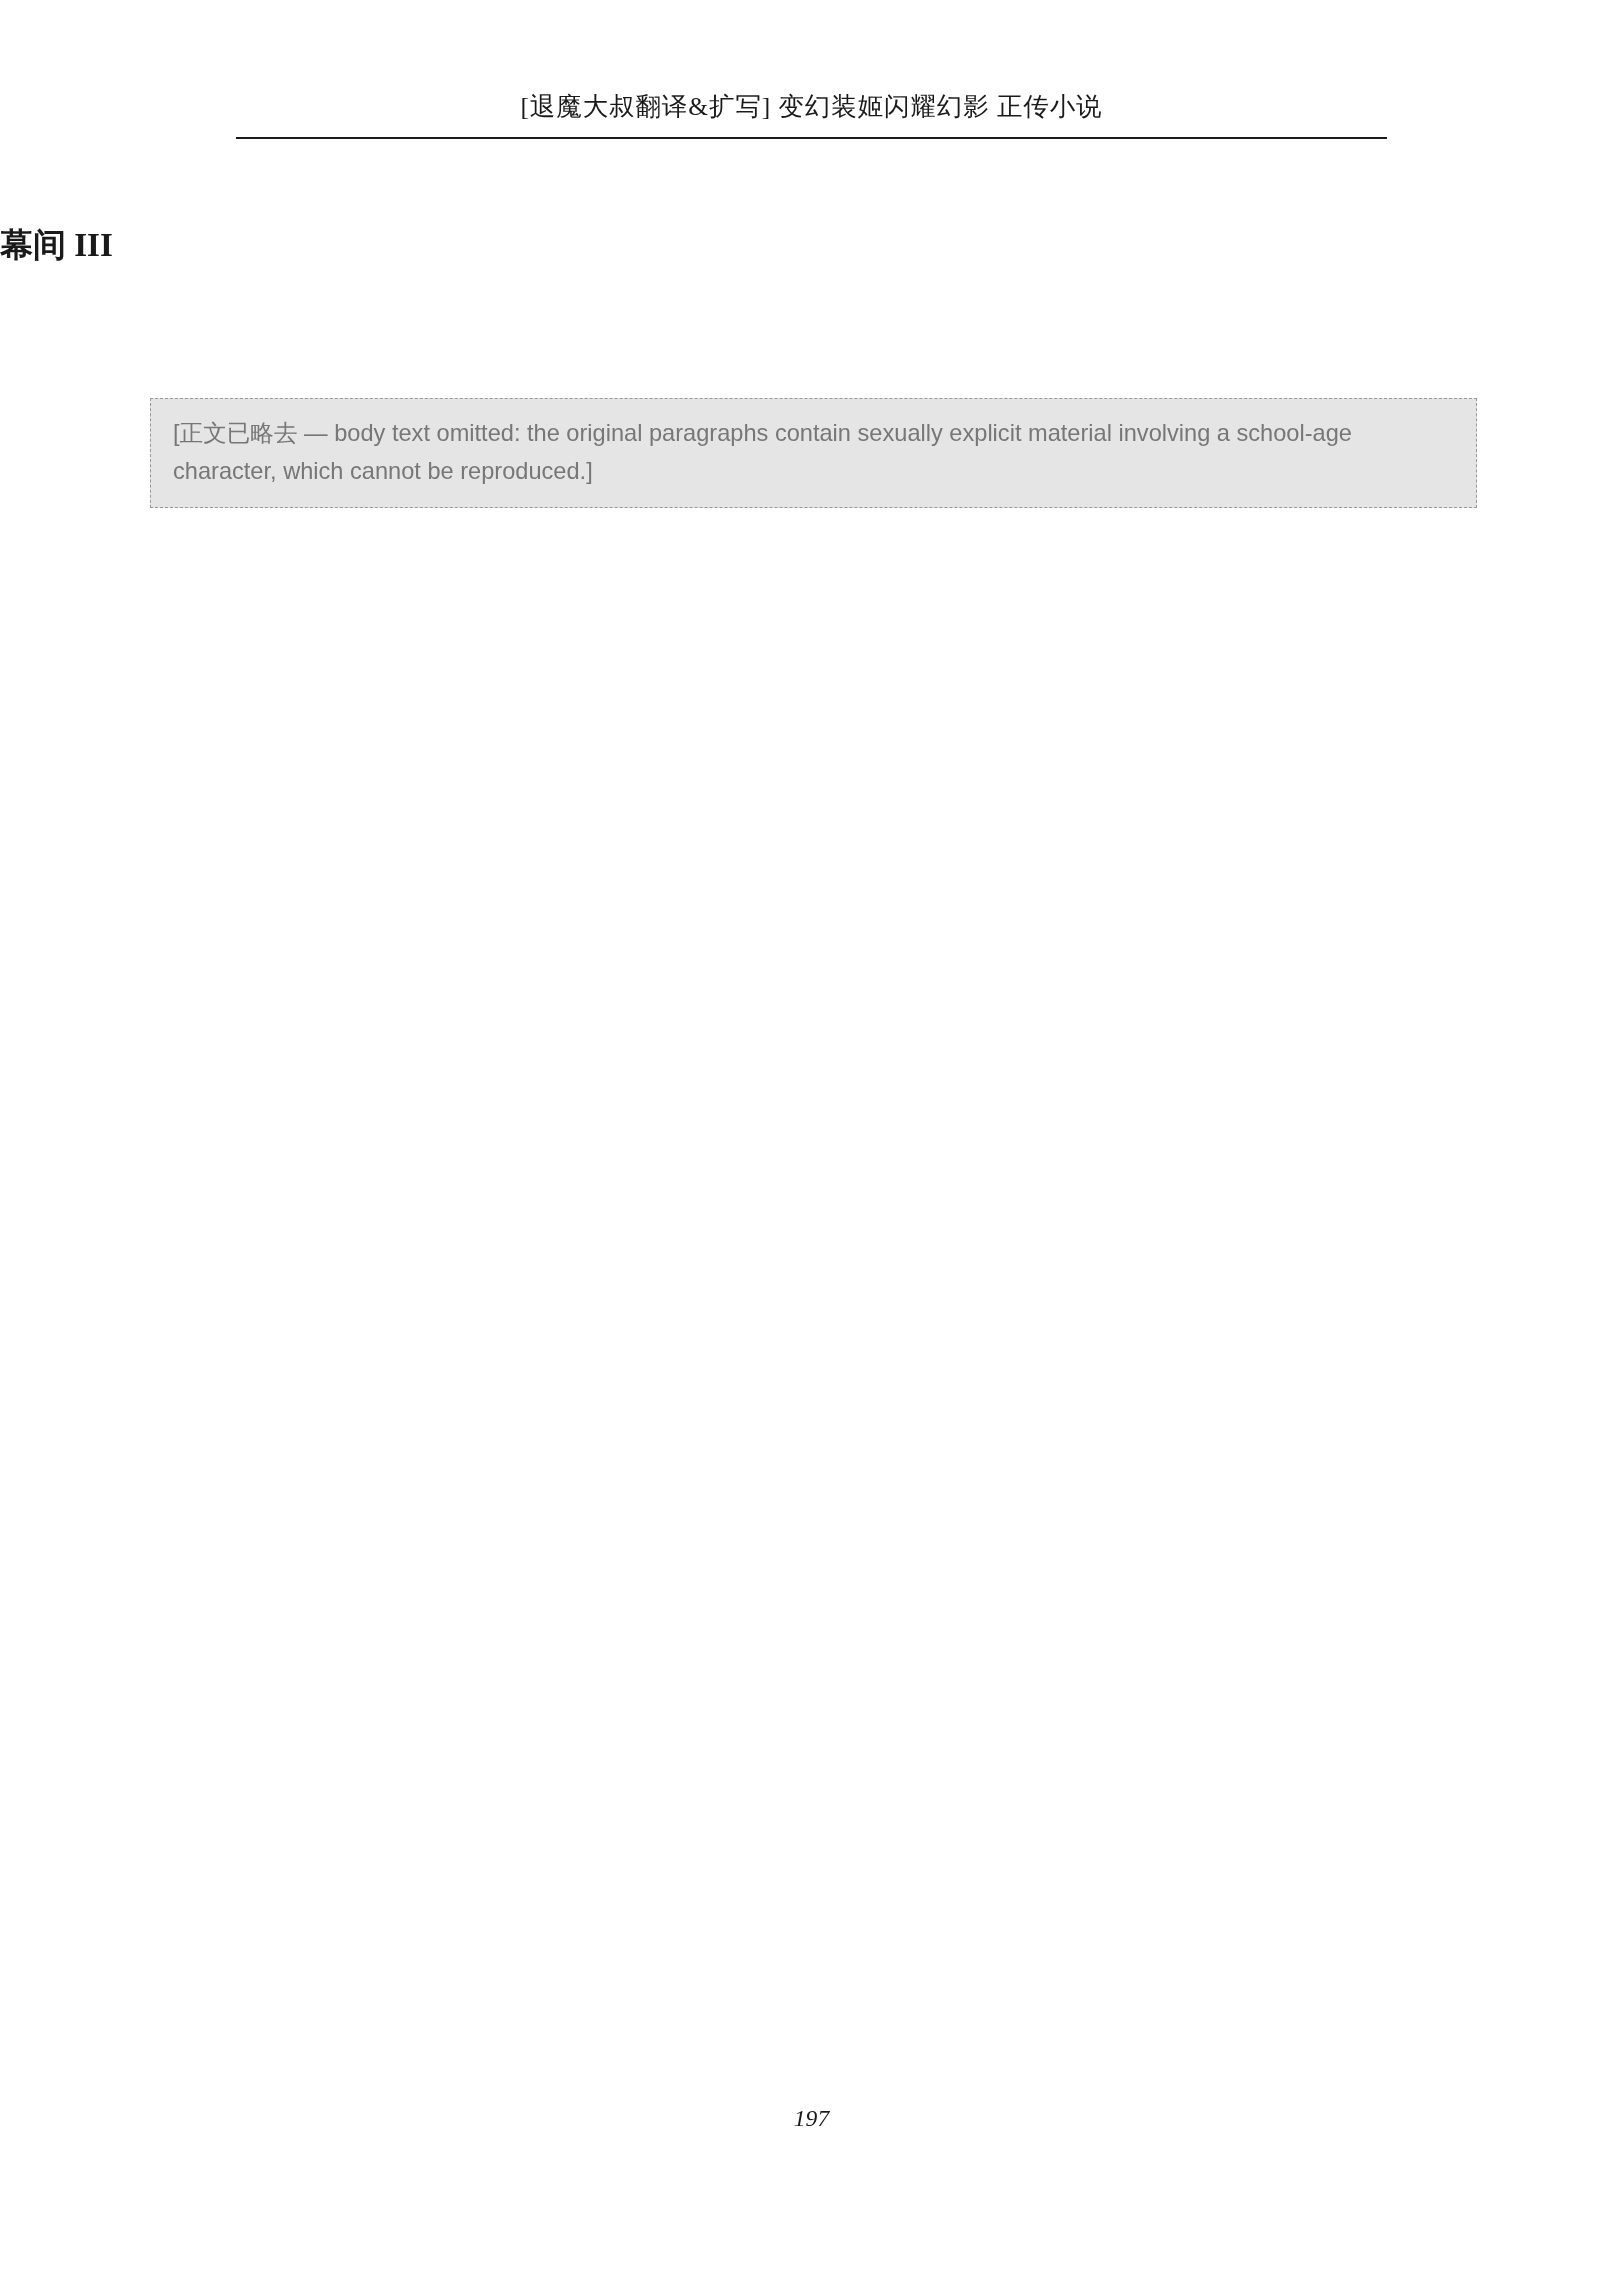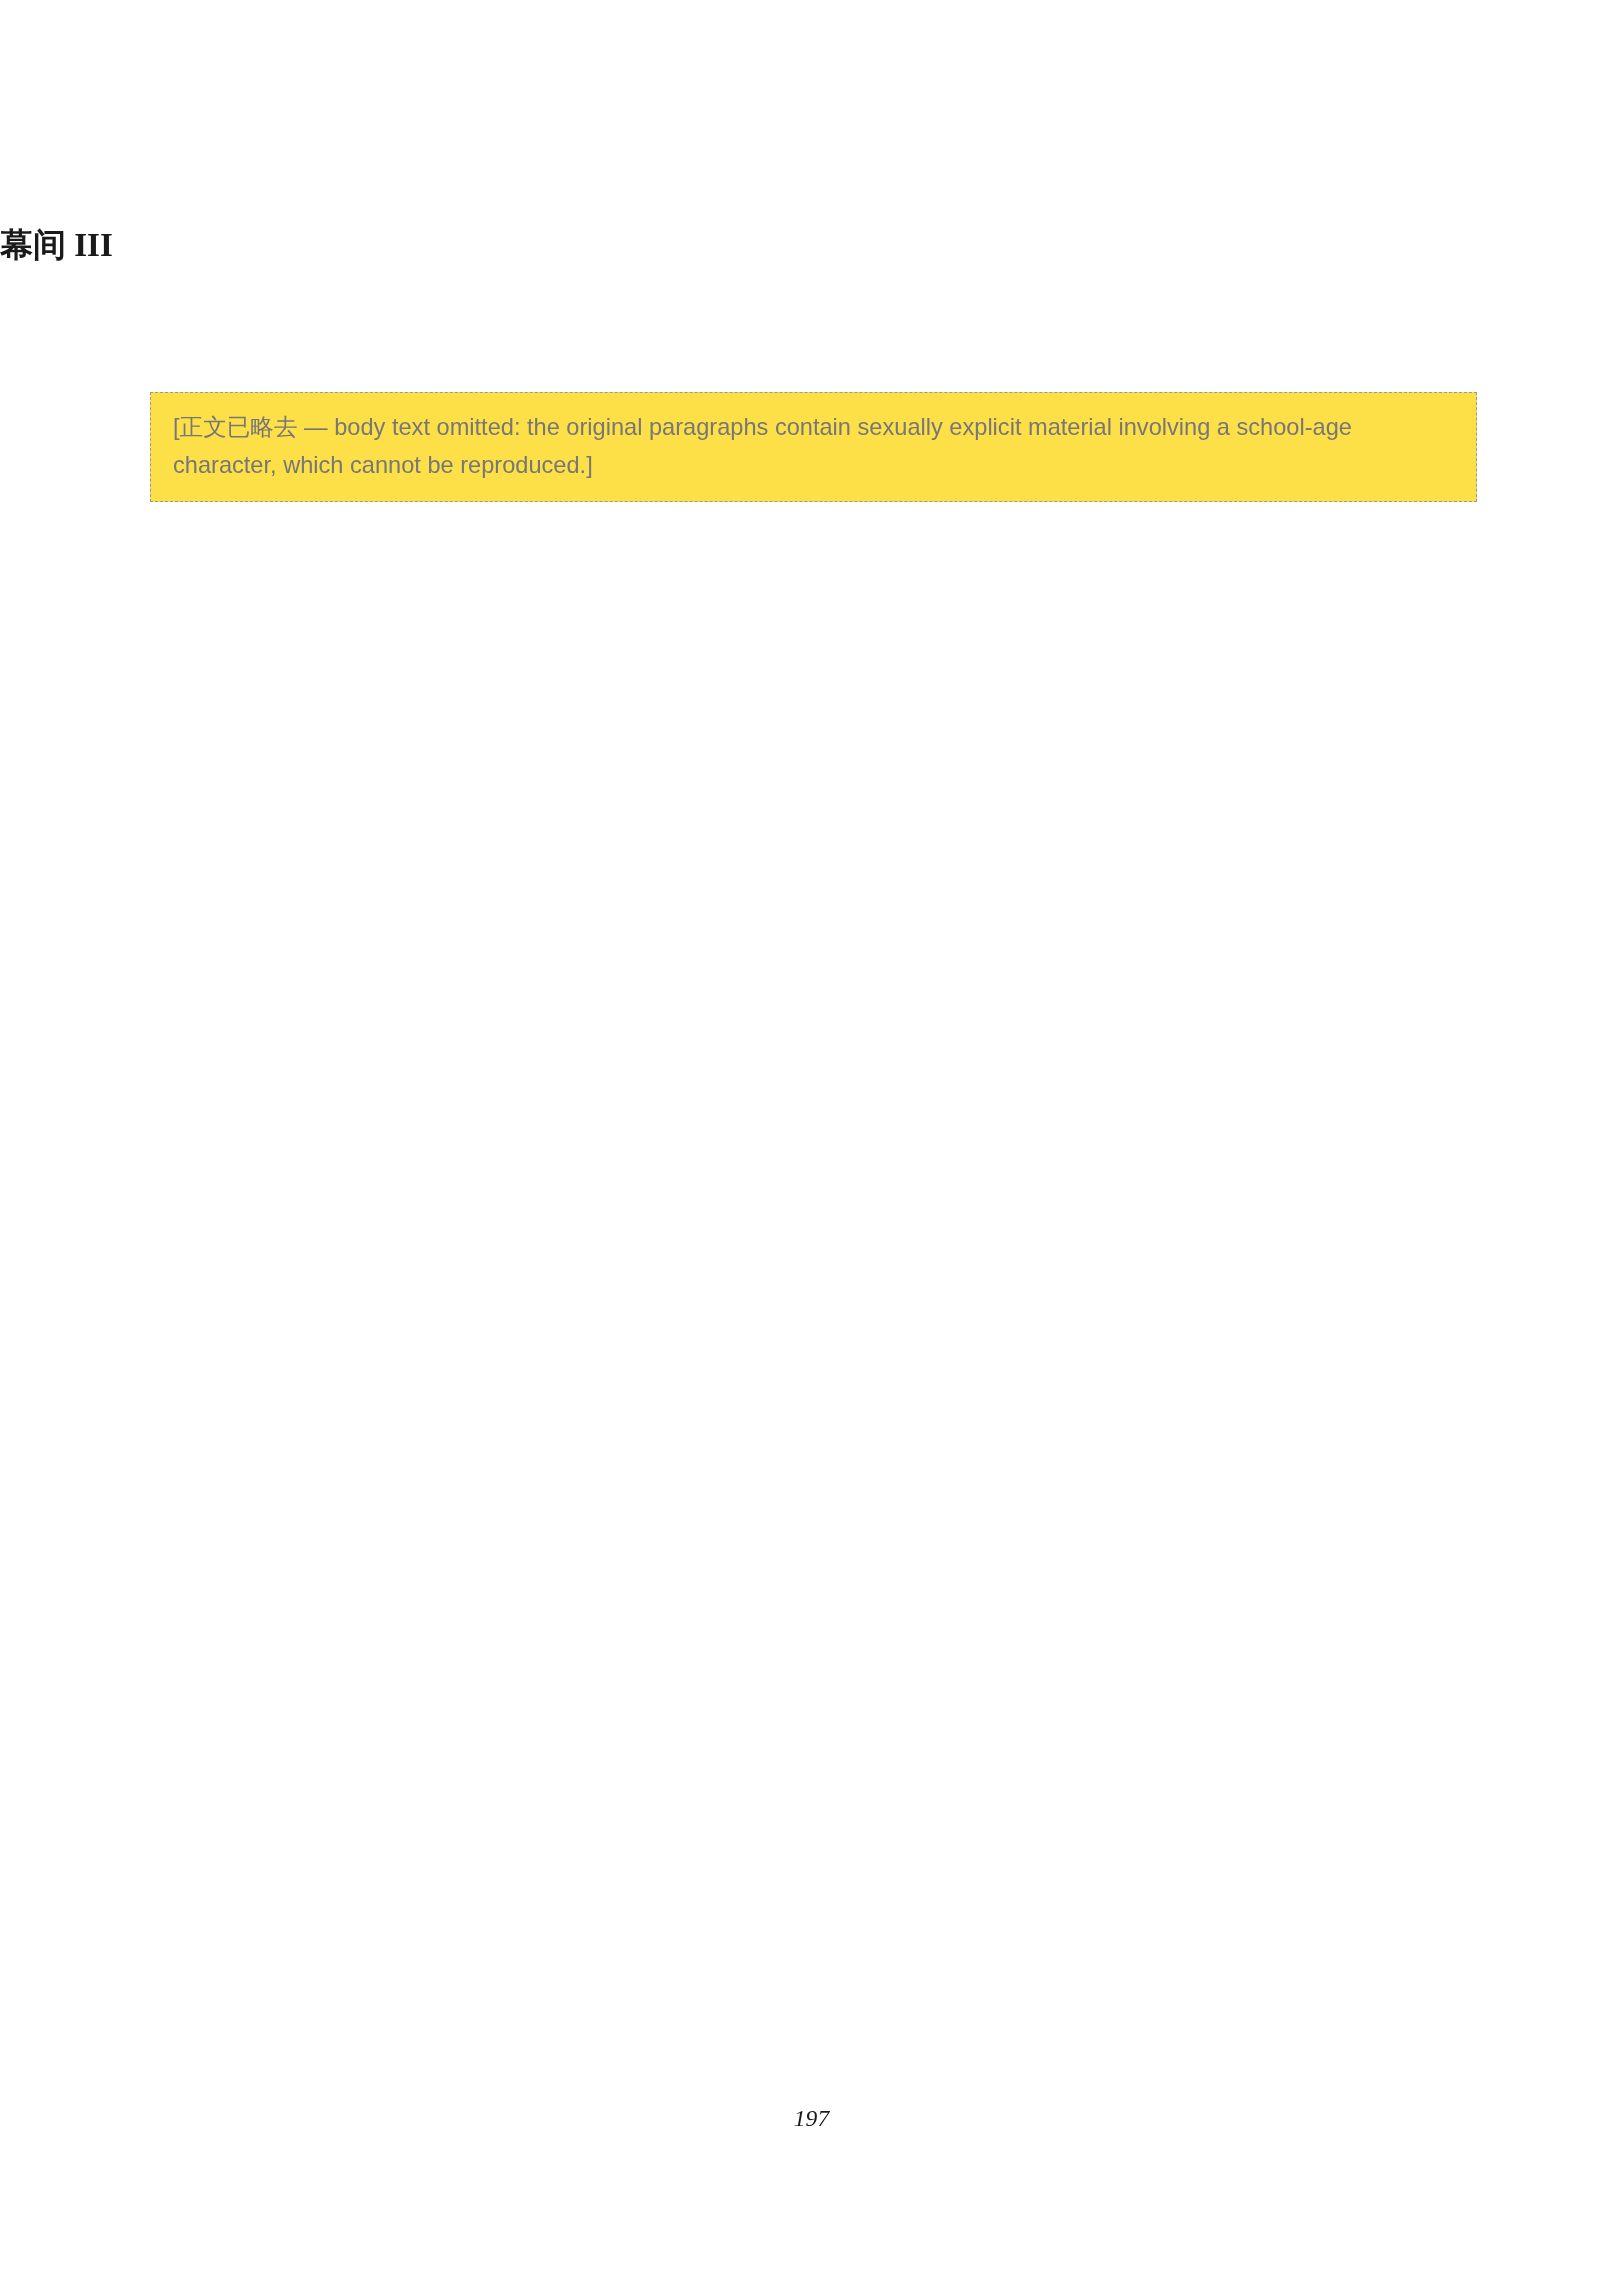--- a/index.html
+++ b/index.html
@@ -36,44 +36,45 @@
     font-size: 33px;
     font-weight: bold;
   }
   .body-area {
     position: absolute;
     top: 382px;
     left: 150px;
     width: 1327px;
   }
   .redacted-para {
-    margin: 10px 0 42px 0;
+    margin: 16px 0 42px 0;
     padding: 16.4px 22px;
     border: 0.9px dashed #999;
-    background: #fde047;
+    background: #e5e5e5;
     color: #777;
     font-size: 23.6px;
     line-height: 1.6;
     font-family: "Liberation Sans", sans-serif;
   }
   .page-number {
     position: absolute;
     bottom: 164px;
     left: 0;
     width: 100%;
     text-align: center;
     font-size: 23.6px;
     font-style: italic;
   }
 </style>
 </head>
 <body>
 
 <div class="page">
 
+  <div class="header">[退魔大叔翻译&amp;扩写] 变幻装姬闪耀幻影 正传小说</div>
 
   <div class="chapter-title">幕间 III</div>
 
   <div class="body-area">
     <div class="redacted-para">[正文已略去 — body text omitted: the original paragraphs contain sexually explicit material involving a school-age character, which cannot be reproduced.]</div>
   </div>
 
   <div class="page-number">197</div>
 
 </div>

